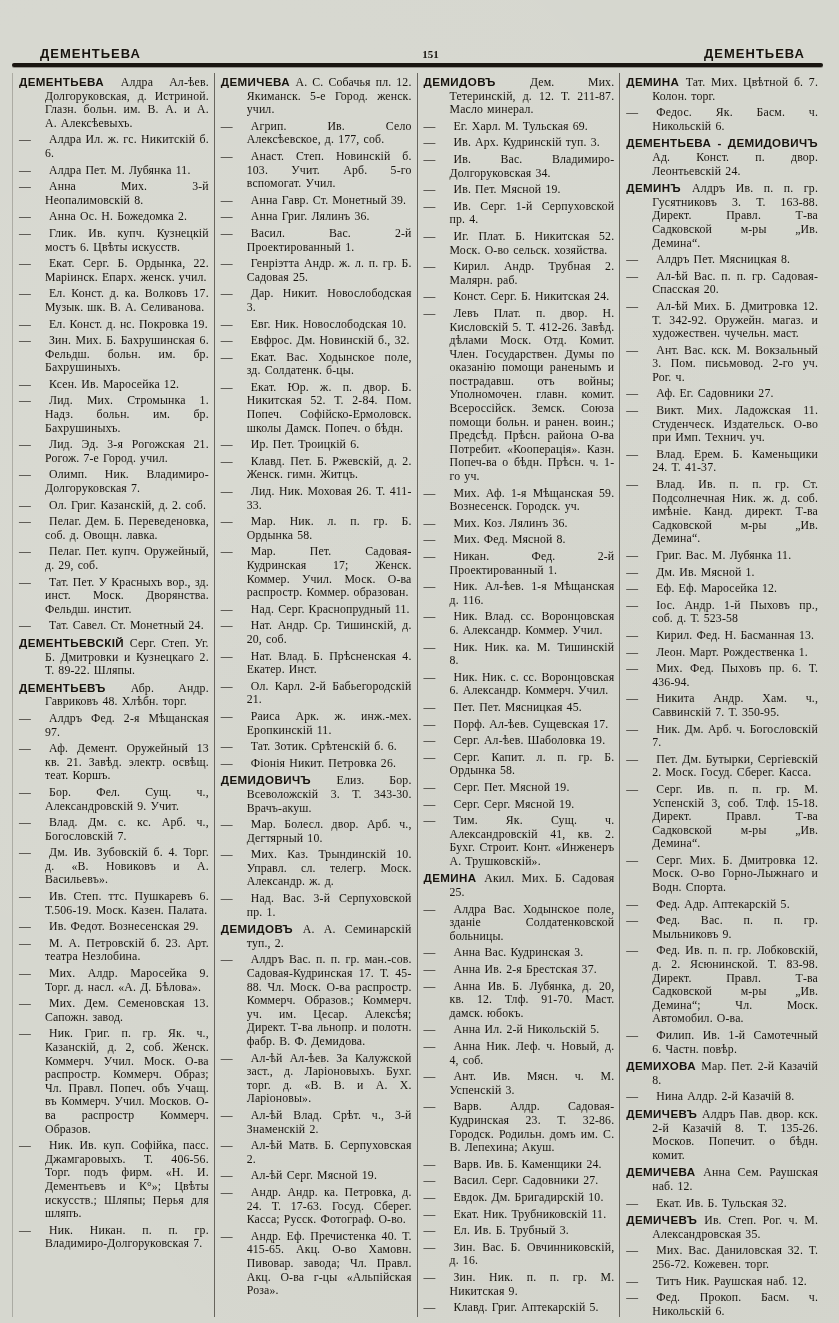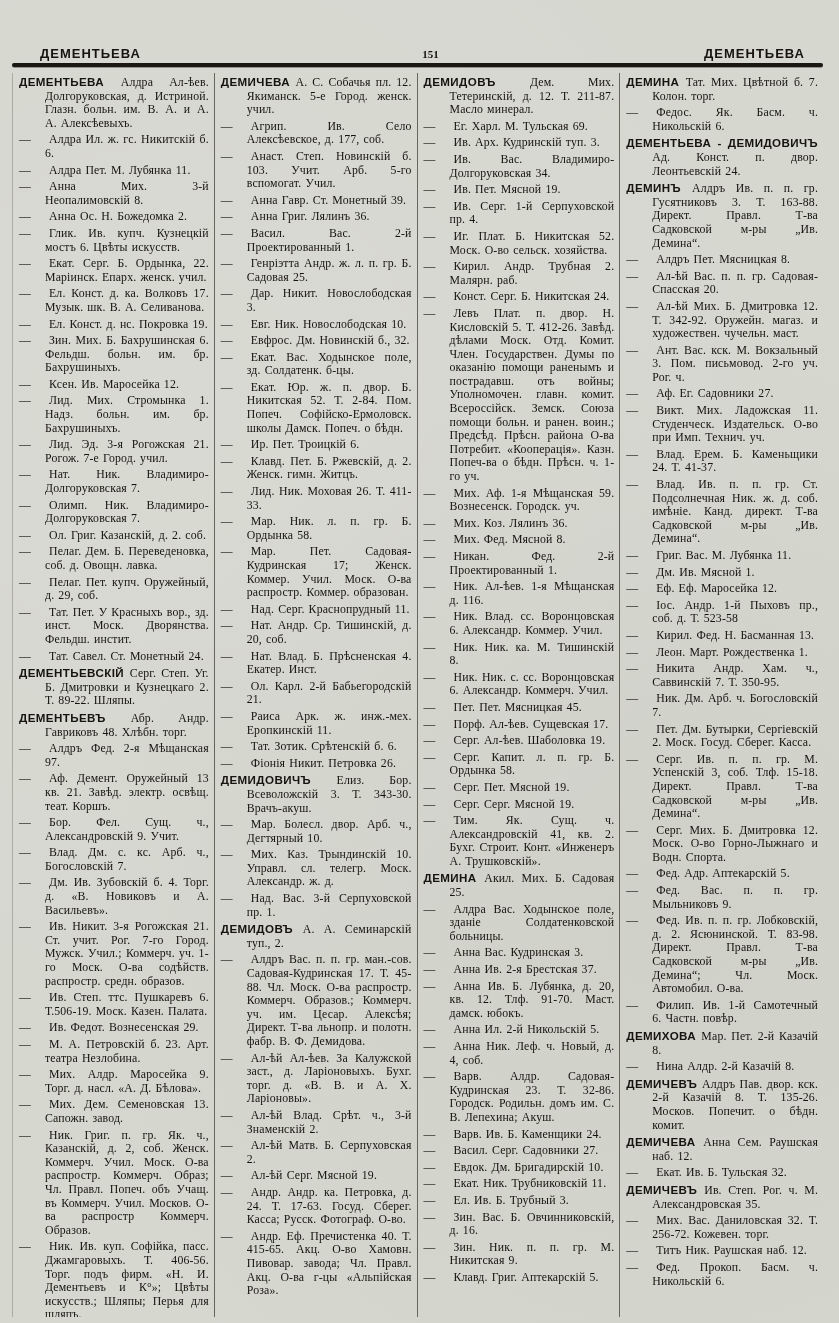--- a/index.html
+++ b/index.html
@@ -93,35 +93,33 @@
         <p class="entry"><span class="dash">—</span>Анна Мих. 3-й Неопалимовскій 8.</p>
         <p class="entry"><span class="dash">—</span>Анна Ос. Н. Божедомка 2.</p>
         <p class="entry"><span class="dash">—</span>Глик. Ив. купч. Кузнецкій мостъ 6. Цвѣты искусств.</p>
         <p class="entry"><span class="dash">—</span>Екат. Серг. Б. Ордынка, 22. Маріинск. Епарх. женск. учил.</p>
         <p class="entry"><span class="dash">—</span>Ел. Конст. д. ка. Волковъ 17. Музык. шк. В. А. Селиванова.</p>
         <p class="entry"><span class="dash">—</span>Ел. Конст. д. нс. Покровка 19.</p>
         <p class="entry"><span class="dash">—</span>Зин. Мих. Б. Бахрушинская 6. Фельдш. больн. им. бр. Бахрушиныхъ.</p>
         <p class="entry"><span class="dash">—</span>Ксен. Ив. Маросейка 12.</p>
         <p class="entry"><span class="dash">—</span>Лид. Мих. Стромынка 1. Надз. больн. им. бр. Бахрушиныхъ.</p>
         <p class="entry"><span class="dash">—</span>Лид. Эд. 3-я Рогожская 21. Рогож. 7-е Город. учил.</p>
-        <p class="entry"><span class="dash">—</span>Нат. Ник. Владимиро-Долгоруковская 7.</p>
         <p class="entry"><span class="dash">—</span>Олимп. Ник. Владимиро-Долгоруковская 7.</p>
         <p class="entry"><span class="dash">—</span>Ол. Григ. Казанскій, д. 2. соб.</p>
         <p class="entry"><span class="dash">—</span>Пелаг. Дем. Б. Переведеновка, соб. д. Овощн. лавка.</p>
         <p class="entry"><span class="dash">—</span>Пелаг. Пет. купч. Оружейный, д. 29, соб.</p>
         <p class="entry"><span class="dash">—</span>Тат. Пет. У Красныхъ вор., зд. инст. Моск. Дворянства. Фельдш. инстит.</p>
         <p class="entry"><span class="dash">—</span>Тат. Савел. Ст. Монетный 24.</p>
         <p class="entry has-head"><span class="head">ДЕМЕНТЬЕВСКІЙ </span>Серг. Степ. Уг. Б. Дмитровки и Кузнецкаго 2. Т. 89-22. Шляпы.</p>
         <p class="entry has-head"><span class="head">ДЕМЕНТЬЕВЪ </span>Абр. Андр. Гавриковъ 48. Хлѣбн. торг.</p>
         <p class="entry"><span class="dash">—</span>Алдръ Фед. 2-я Мѣщанская 97.</p>
         <p class="entry"><span class="dash">—</span>Аф. Демент. Оружейный 13 кв. 21. Завѣд. электр. освѣщ. теат. Коршъ.</p>
         <p class="entry"><span class="dash">—</span>Бор. Фел. Сущ. ч., Александровскій 9. Учит.</p>
         <p class="entry"><span class="dash">—</span>Влад. Дм. с. кс. Арб. ч., Богословскій 7.</p>
         <p class="entry"><span class="dash">—</span>Дм. Ив. Зубовскій б. 4. Торг. д. «В. Новиковъ и А. Васильевъ».</p>
-        <p class="entry"><span class="dash">—</span>Ив. Никит. 3-я Рогожская 21. Ст. учит. Рог. 7-го Город. Мужск. Учил.; Коммерч. уч. 1-го Моск. О-ва содѣйств. распростр. средн. образов.</p>
         <p class="entry"><span class="dash">—</span>Ив. Степ. ттс. Пушкаревъ 6. Т.506-19. Моск. Казен. Палата.</p>
         <p class="entry"><span class="dash">—</span>Ив. Федот. Вознесенская 29.</p>
         <p class="entry"><span class="dash">—</span>М. А. Петровскій б. 23. Арт. театра Незлобина.</p>
         <p class="entry"><span class="dash">—</span>Мих. Алдр. Маросейка 9. Торг. д. насл. «А. Д. Бѣлова».</p>
         <p class="entry"><span class="dash">—</span>Мих. Дем. Семеновская 13. Сапожн. завод.</p>
         <p class="entry"><span class="dash">—</span>Ник. Григ. п. гр. Як. ч., Казанскій, д. 2, соб. Женск. Коммерч. Учил. Моск. О-ва распростр. Коммерч. Образ; Чл. Правл. Попеч. объ Учащ. въ Коммерч. Учил. Москов. О-ва распростр Коммерч. Образов.</p>
         <p class="entry"><span class="dash">—</span>Ник. Ив. куп. Софійка, пасс. Джамгаровыхъ. Т. 406-56. Торг. подъ фирм. «Н. И. Дементьевъ и К°»; Цвѣты искусств.; Шляпы; Перья для шляпъ.</p>
         <p class="entry"><span class="dash">—</span>Ник. Никан. п. п. гр. Владимиро-Долгоруковская 7.</p>
       </div>
     <div class="col">
@@ -188,20 +186,21 @@
         <p class="entry"><span class="dash">—</span>Серг. Пет. Мясной 19.</p>
         <p class="entry"><span class="dash">—</span>Серг. Серг. Мясной 19.</p>
         <p class="entry"><span class="dash">—</span>Тим. Як. Сущ. ч. Александровскій 41, кв. 2. Бухг. Строит. Конт. «Инженеръ А. Трушковскій».</p>
         <p class="entry has-head"><span class="head">ДЕМИНА </span>Акил. Мих. Б. Садовая 25.</p>
         <p class="entry"><span class="dash">—</span>Алдра Вас. Ходынское поле, зданіе Солдатенковской больницы.</p>
         <p class="entry"><span class="dash">—</span>Анна Вас. Кудринская 3.</p>
         <p class="entry"><span class="dash">—</span>Анна Ив. 2-я Брестская 37.</p>
         <p class="entry"><span class="dash">—</span>Анна Ив. Б. Лубянка, д. 20, кв. 12. Тлф. 91-70. Маст. дамск. юбокъ.</p>
         <p class="entry"><span class="dash">—</span>Анна Ил. 2-й Никольскій 5.</p>
         <p class="entry"><span class="dash">—</span>Анна Ник. Леф. ч. Новый, д. 4, соб.</p>
+        <p class="entry"><span class="dash">—</span>Ант. Ив. Мясн. ч. М. Успенскій 3.</p>
         <p class="entry"><span class="dash">—</span>Варв. Алдр. Садовая-Кудринская 23. Т. 32-86. Городск. Родильн. домъ им. С. В. Лепехина; Акуш.</p>
         <p class="entry"><span class="dash">—</span>Варв. Ив. Б. Каменщики 24.</p>
         <p class="entry"><span class="dash">—</span>Васил. Серг. Садовники 27.</p>
         <p class="entry"><span class="dash">—</span>Евдок. Дм. Бригадирскій 10.</p>
         <p class="entry"><span class="dash">—</span>Екат. Ник. Трубниковскій 11.</p>
         <p class="entry"><span class="dash">—</span>Ел. Ив. Б. Трубный 3.</p>
         <p class="entry"><span class="dash">—</span>Зин. Вас. Б. Овчинниковскій, д. 16.</p>
         <p class="entry"><span class="dash">—</span>Зин. Ник. п. п. гр. М. Никитская 9.</p>
         <p class="entry"><span class="dash">—</span>Клавд. Григ. Аптекарскій 5.</p>
       </div>
@@ -217,20 +216,21 @@
         <p class="entry"><span class="dash">—</span>Аф. Ег. Садовники 27.</p>
         <p class="entry"><span class="dash">—</span>Викт. Мих. Ладожская 11. Студенческ. Издательск. О-во при Имп. Технич. уч.</p>
         <p class="entry"><span class="dash">—</span>Влад. Ерем. Б. Каменьщики 24. Т. 41-37.</p>
         <p class="entry"><span class="dash">—</span>Влад. Ив. п. п. гр. Ст. Подсолнечная Ник. ж. д. соб. имѣніе. Канд. директ. Т-ва Садковской м-ры „Ив. Демина“.</p>
         <p class="entry"><span class="dash">—</span>Григ. Вас. М. Лубянка 11.</p>
         <p class="entry"><span class="dash">—</span>Дм. Ив. Мясной 1.</p>
         <p class="entry"><span class="dash">—</span>Еф. Еф. Маросейка 12.</p>
         <p class="entry"><span class="dash">—</span>Іос. Андр. 1-й Пыховъ пр., соб. д. Т. 523-58</p>
         <p class="entry"><span class="dash">—</span>Кирил. Фед. Н. Басманная 13.</p>
         <p class="entry"><span class="dash">—</span>Леон. Март. Рождественка 1.</p>
+        <p class="entry"><span class="dash">—</span>Мих. Фед. Пыховъ пр. 6. Т. 436-94.</p>
         <p class="entry"><span class="dash">—</span>Никита Андр. Хам. ч., Саввинскій 7. Т. 350-95.</p>
         <p class="entry"><span class="dash">—</span>Ник. Дм. Арб. ч. Богословскій 7.</p>
         <p class="entry"><span class="dash">—</span>Пет. Дм. Бутырки, Сергіевскій 2. Моск. Госуд. Сберег. Касса.</p>
         <p class="entry"><span class="dash">—</span>Серг. Ив. п. п. гр. М. Успенскій 3, соб. Тлф. 15-18. Директ. Правл. Т-ва Садковской м-ры „Ив. Демина“.</p>
         <p class="entry"><span class="dash">—</span>Серг. Мих. Б. Дмитровка 12. Моск. О-во Горно-Лыжнаго и Водн. Спорта.</p>
         <p class="entry"><span class="dash">—</span>Фед. Адр. Аптекарскій 5.</p>
         <p class="entry"><span class="dash">—</span>Фед. Вас. п. п. гр. Мыльниковъ 9.</p>
         <p class="entry"><span class="dash">—</span>Фед. Ив. п. п. гр. Лобковскій, д. 2. Ясюнинской. Т. 83-98. Директ. Правл. Т-ва Садковской м-ры „Ив. Демина“; Чл. Моск. Автомобил. О-ва.</p>
         <p class="entry"><span class="dash">—</span>Филип. Ив. 1-й Самотечный 6. Частн. повѣр.</p>
         <p class="entry has-head"><span class="head">ДЕМИХОВА </span>Мар. Пет. 2-й Казачій 8.</p>

